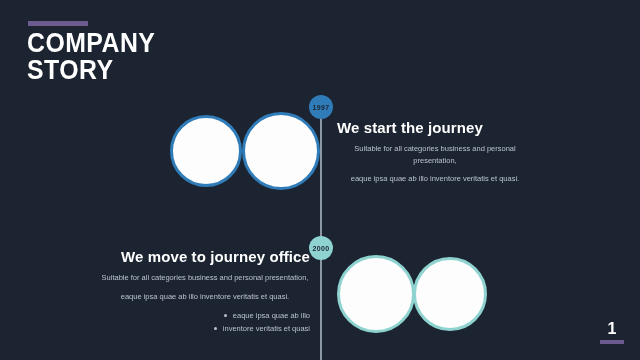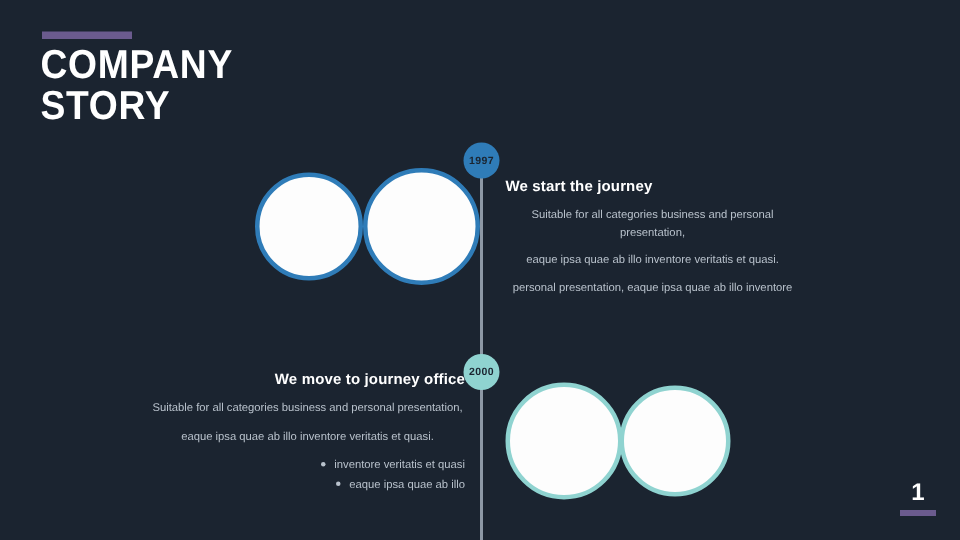--- a/index.html
+++ b/index.html
@@ -41,21 +41,21 @@
     font-size:7px;font-weight:bold;color:#1b2430;
     letter-spacing:0.3px;
   }
   .badge-1997{left:309px;top:95px;background:#2f7cb8;}
   .badge-2000{left:309px;top:236px;background:#8fd3d0;}
 
   
   .block{position:absolute;}
   .block h3{
     margin:0 0 7px 0;
-    font-size:10px;color:#ffffff;font-weight:bold;
+    font-size:15px;color:#ffffff;font-weight:bold;
     letter-spacing:0.1px;
   }
   .block p{
     margin:0 0 7px 0;
     font-size:7.5px;line-height:11.5px;
     color:#b9c2cc;
     text-align:center;
   }
   .block-right{left:337px;top:119px;width:196px;text-align:left;}
   .block-left{left:100px;top:248px;width:210px;text-align:right;}
@@ -115,30 +115,29 @@
   </div>
 
   <div class="badge badge-2000">
     <span>2000</span>
   </div>
 
   <div class="block block-right">
     <h3>We start the journey</h3>
     <p>Suitable for all categories business and personal presentation,</p>
     <p>eaque ipsa quae ab illo inventore veritatis et quasi.</p>
-    <p>personal presentation, eaque ipsa quae ab illo inventore</p>
   </div>
 
   <div class="block block-left">
     <h3>We move to journey office</h3>
     <p>Suitable for all categories business and personal presentation,</p>
     <p>eaque ipsa quae ab illo inventore veritatis et quasi.</p>
     <ul class="bullets">
+      <li><span class="dot"></span><span>eaque ipsa quae ab illo</span></li>
       <li><span class="dot"></span><span>inventore veritatis et quasi</span></li>
-      <li><span class="dot"></span><span>eaque ipsa quae ab illo</span></li>
     </ul>
   </div>
 
   <div class="circle circle-blue c1"></div>
   <div class="circle circle-blue c2"></div>
   <div class="circle circle-teal c3"></div>
   <div class="circle circle-teal c4"></div>
 
   <div class="page-num">1</div>
   <div class="page-rule"></div>

